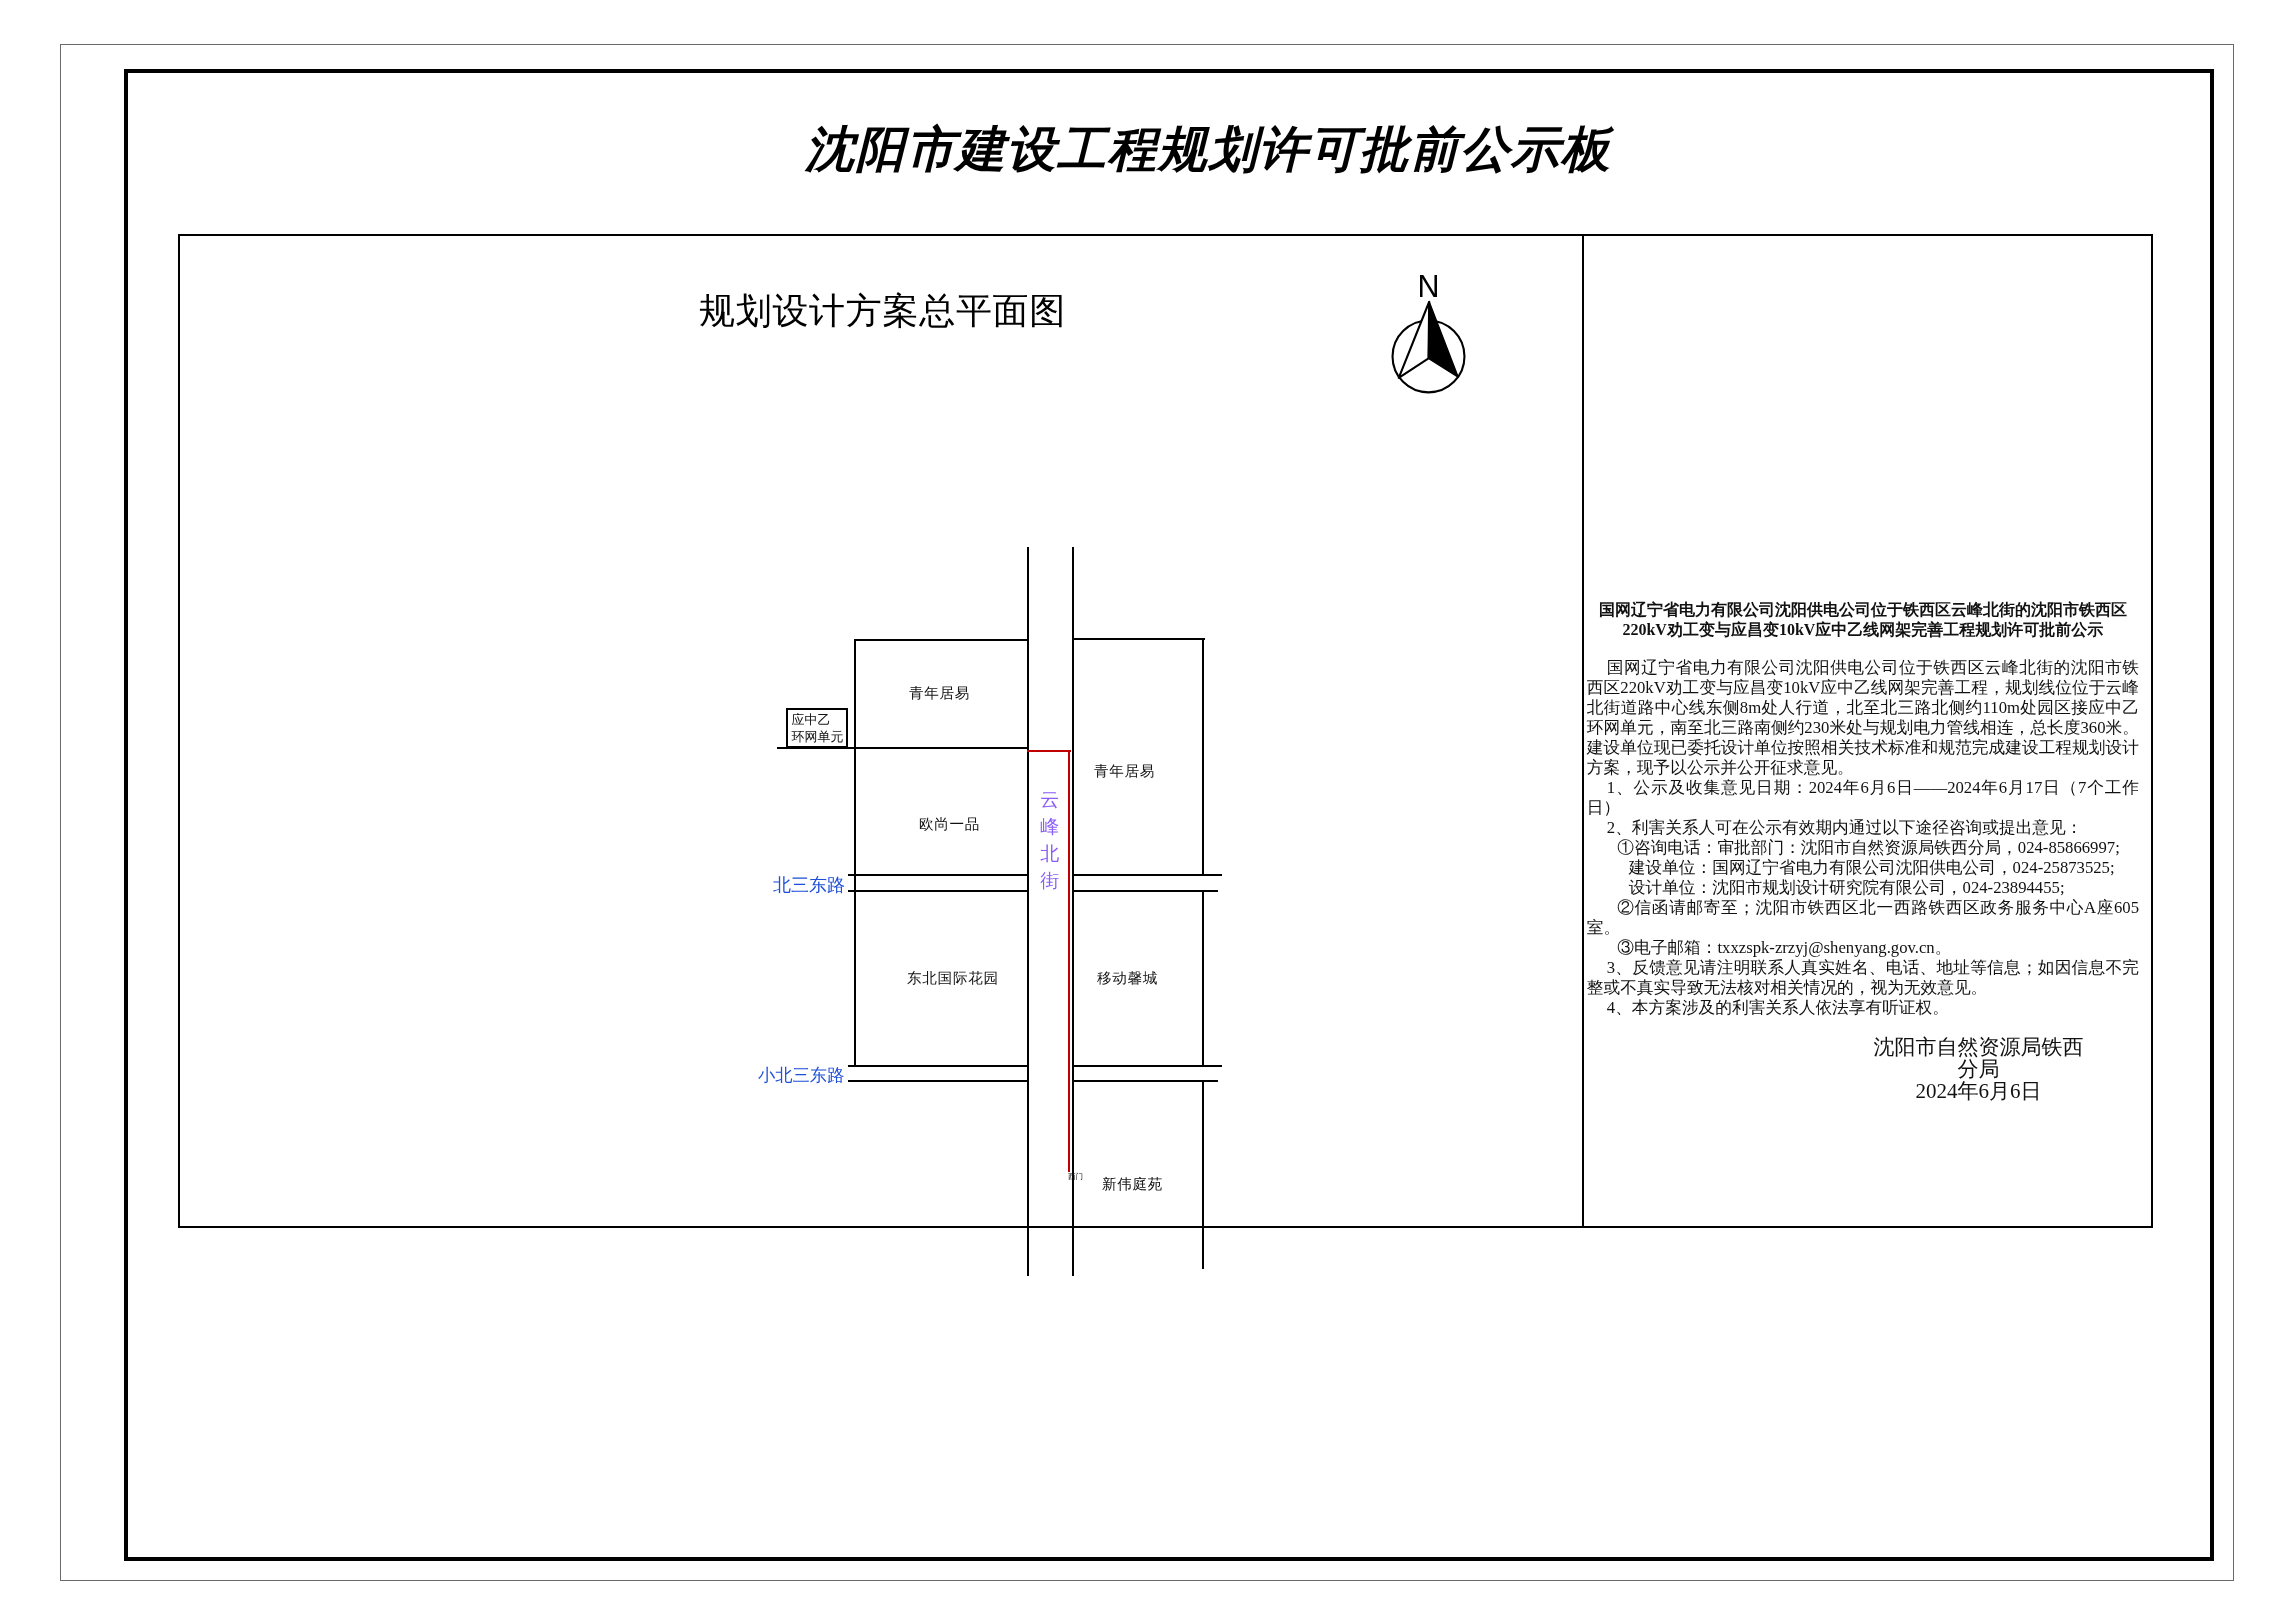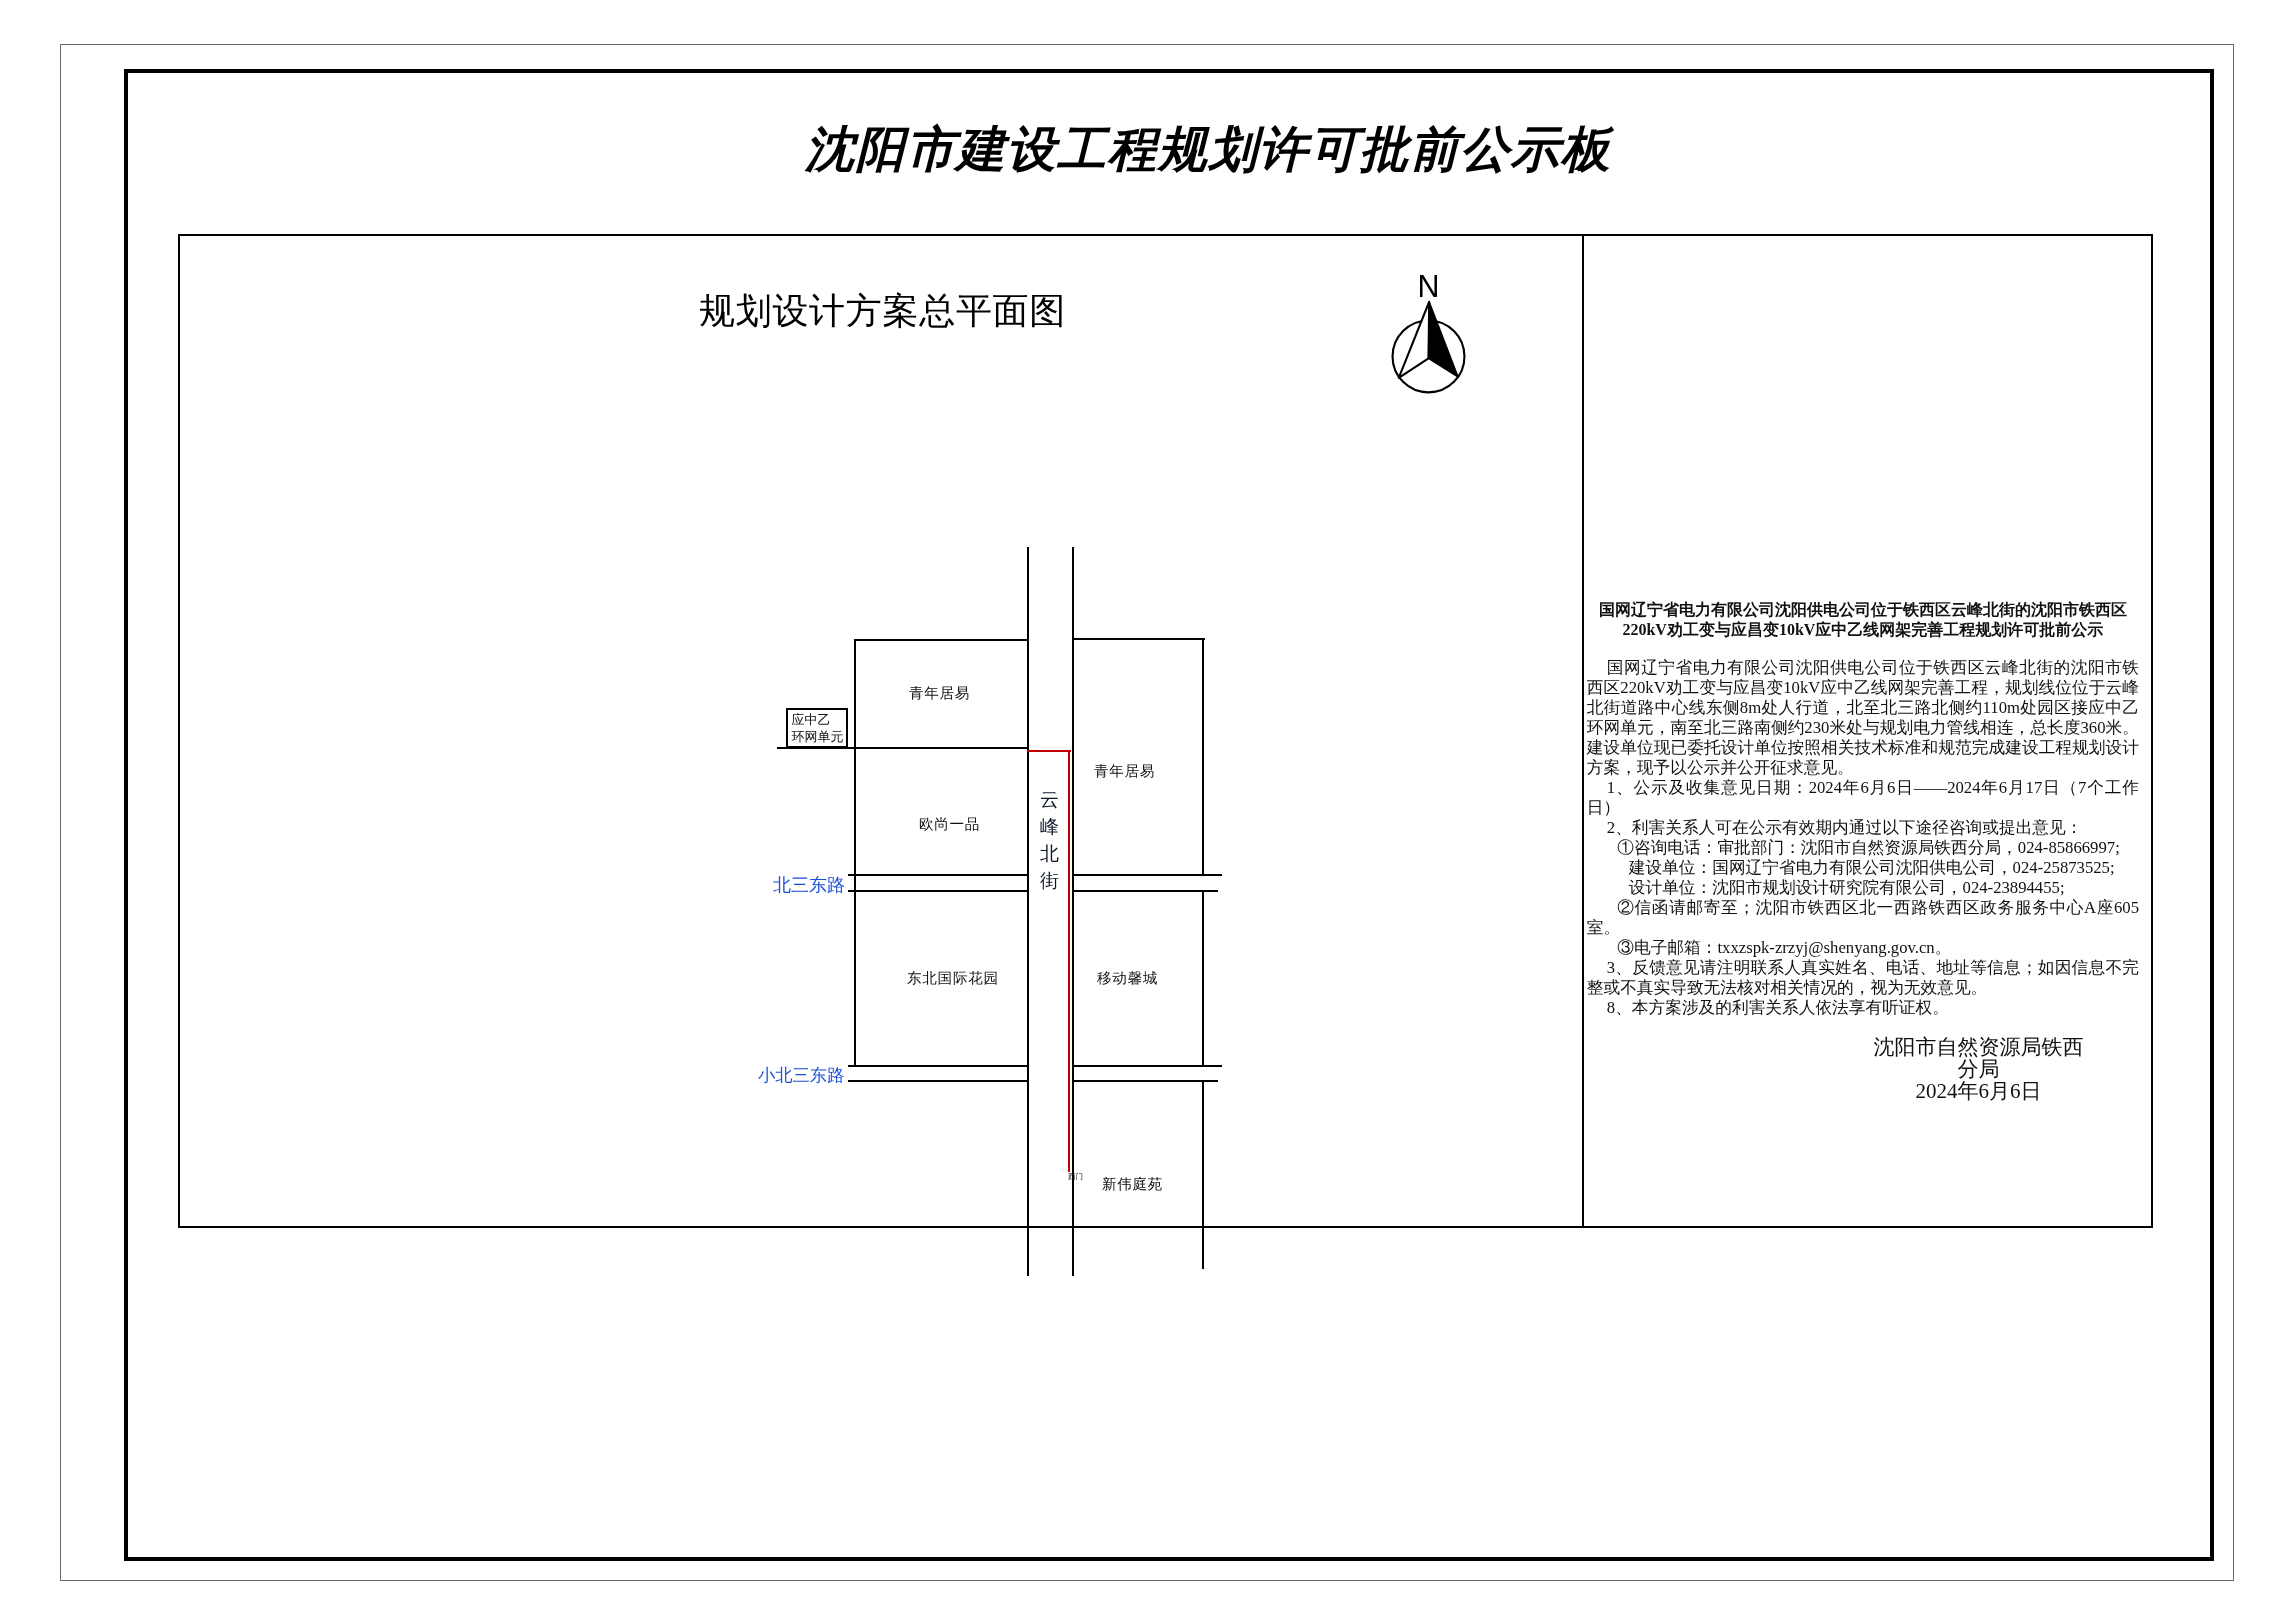--- a/index.html
+++ b/index.html
@@ -17,21 +17,21 @@
   .notice-panel{position:absolute;left:1402px;top:0;width:568px;height:100%;
                 border-left:2.1px solid #000;box-sizing:border-box;padding:0 11px 0 2.8px;}
   
   .ln{position:absolute;background:#000;}
   .ln.red{background:#c00000;}
   .map-title{left:519px;top:51px;width:347px;text-align:center;font-size:36px;
              letter-spacing:0.7px;color:#000;white-space:nowrap;}
   .blk-label{font-size:14.6px;letter-spacing:0.7px;text-align:center;color:#111;white-space:nowrap;}
   .road-label{font-size:18px;color:#1d4ed8;white-space:nowrap;letter-spacing:0px;}
   .street-label{left:860px;top:550px;width:19.4px;font-size:19px;line-height:27px;
-                word-break:break-all;color:#0f172a;}
+                word-break:break-all;text-align:center;color:#8b5cf6;}
   .gate-label{left:888px;top:936px;font-size:7.6px;color:#111;}
   .ring-box{left:606px;top:472px;width:62px;height:40px;border:2.1px solid #000;
             box-sizing:border-box;font-size:13px;line-height:17.3px;padding:0.7px 0 0 3.5px;color:#111;}
   
   .n-heading{margin-top:364px;font-size:16px;font-weight:bold;line-height:20px;
              text-align:center;color:#111;}
   .n-para{margin-top:18px;font-size:16.7px;line-height:20px;text-align:justify;
           text-indent:20px;color:#111;}
   .n-item{font-size:16.7px;line-height:20px;text-align:justify;color:#111;}
   .i1{text-indent:20px;}
@@ -114,21 +114,21 @@
 
     <div>
       <div class="n-item i1">1、公示及收集意见日期：2024年6月6日——2024年6月17日（7个工作日）</div>
       <div class="n-item i1">2、利害关系人可在公示有效期内通过以下途径咨询或提出意见：</div>
       <div class="n-item i2">①咨询电话：审批部门：沈阳市自然资源局铁西分局，024-85866997;</div>
       <div class="n-item i3">建设单位：国网辽宁省电力有限公司沈阳供电公司，024-25873525;</div>
       <div class="n-item i3">设计单位：沈阳市规划设计研究院有限公司，024-23894455;</div>
       <div class="n-item i2">②信函请邮寄至；沈阳市铁西区北一西路铁西区政务服务中心A座605室。</div>
       <div class="n-item i2">③电子邮箱：txxzspk-zrzyj@shenyang.gov.cn。</div>
       <div class="n-item i1">3、反馈意见请注明联系人真实姓名、电话、地址等信息；如因信息不完整或不真实导致无法核对相关情况的，视为无效意见。</div>
-      <div class="n-item i1">8、本方案涉及的利害关系人依法享有听证权。</div>
+      <div class="n-item i1">4、本方案涉及的利害关系人依法享有听证权。</div>
     </div>
 
     <div class="n-sig">
       <div>沈阳市自然资源局铁西分局</div>
       <div>2024年6月6日</div>
     </div>
   </div>
 </div>
 
 

